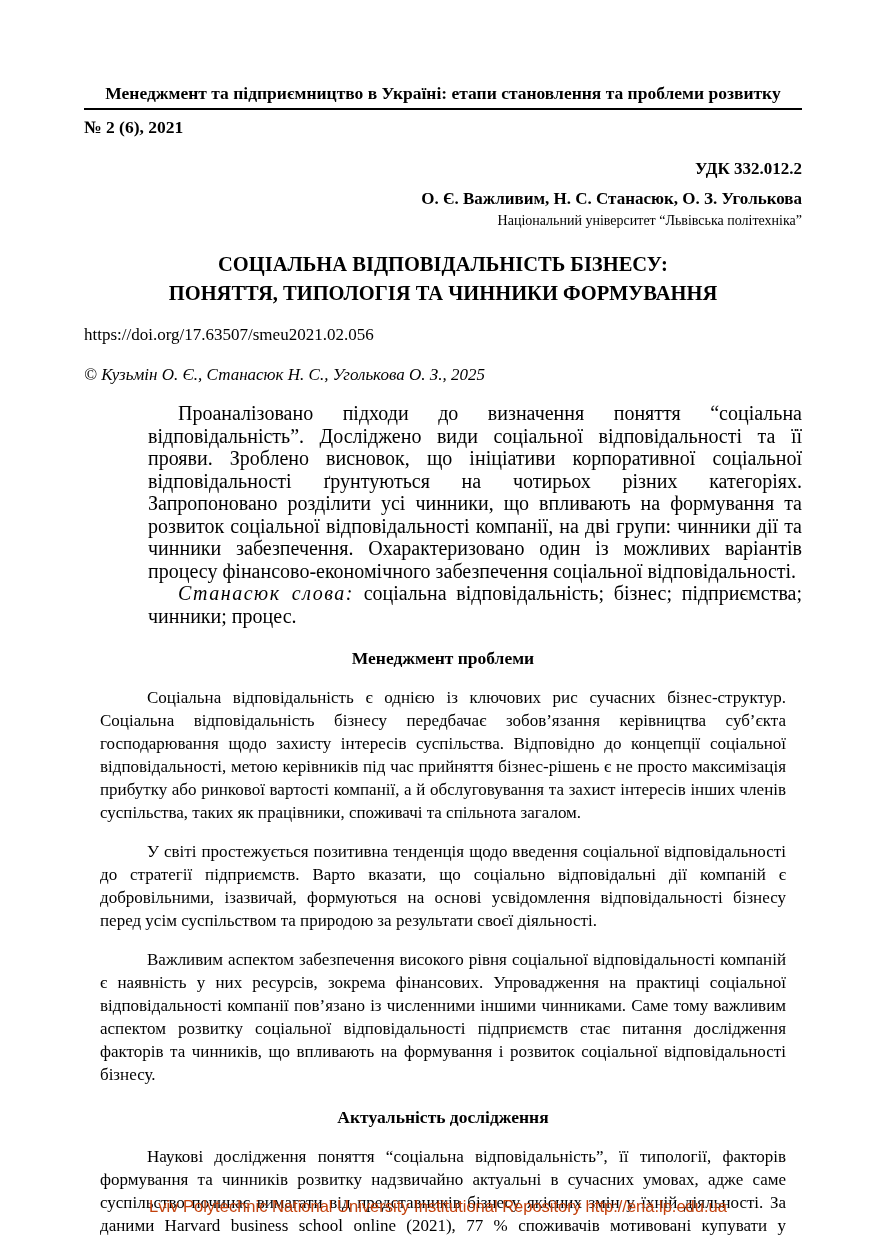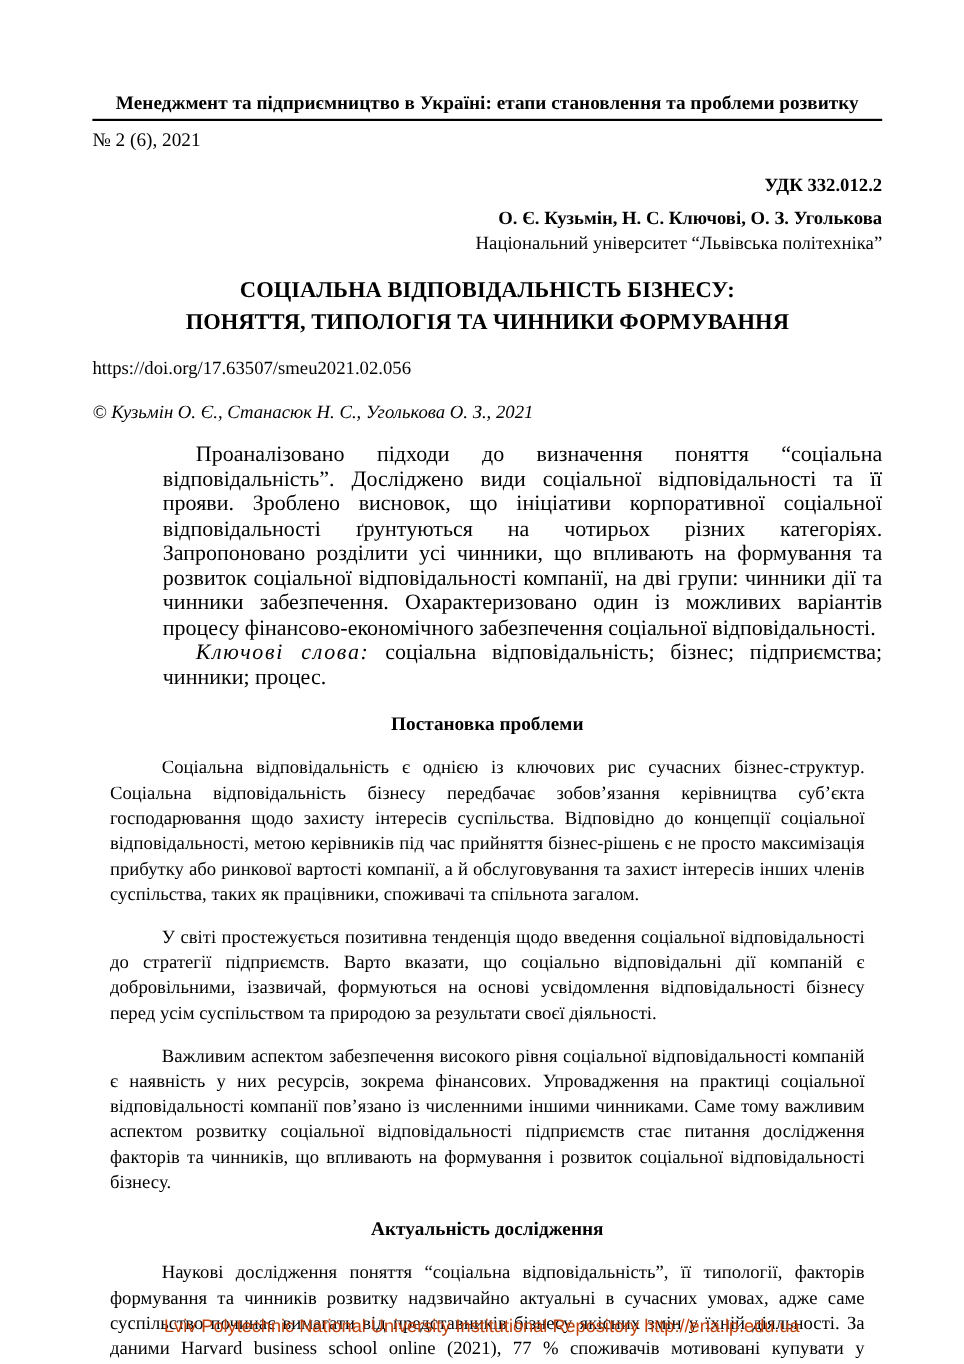--- a/index.html
+++ b/index.html
@@ -17,42 +17,42 @@
   }
   .journal-name {
     font-weight: bold;
     font-size: 17.5px;
     line-height: 22px;
     text-align: center;
     padding-bottom: 4px;
     border-bottom: 2.5px solid #000;
   }
   .journal-issue {
-    font-weight: normal;
+    font-weight: bold;
     font-size: 17.5px;
     line-height: 22px;
     margin-top: 6px;
   }
   .udk {
     text-align: right;
     font-weight: bold;
     font-size: 17px;
     line-height: 22px;
     margin-top: 20px;
   }
   .authors {
     text-align: right;
     font-weight: bold;
     font-size: 17px;
     line-height: 22px;
     margin-top: 8px;
   }
   .affiliation {
     text-align: right;
-    font-size: 17px;
+    font-size: 14px;
     line-height: 22px;
   }
   .article-title {
     text-align: center;
     font-weight: bold;
     font-size: 20.5px;
     line-height: 29px;
     margin: 18px 0 0 0;
   }
   .doi {
@@ -106,38 +106,38 @@
 
 <div class="page">
 
   <header>
     <div class="journal-name">Менеджмент та підприємництво в Україні: етапи становлення та проблеми розвитку</div>
     <div class="journal-issue">№ 2 (6), 2021</div>
   </header>
 
   <div class="udk">УДК 332.012.2</div>
 
-  <div class="authors">О. Є. Кузьмін, Н. С. Ключові, О. З. Уголькова</div>
+  <div class="authors">О. Є. Важливим, Н. С. Станасюк, О. З. Уголькова</div>
   <div class="affiliation">Національний університет “Львівська політехніка”</div>
 
   <h1 class="article-title">
     <span>СОЦІАЛЬНА ВІДПОВІДАЛЬНІСТЬ БІЗНЕСУ:</span><br>
     <span>ПОНЯТТЯ, ТИПОЛОГІЯ ТА ЧИННИКИ ФОРМУВАННЯ</span>
   </h1>
 
   <div class="doi">https://doi.org/17.63507/smeu2021.02.056</div>
 
-  <div class="copyright">© Кузьмін О. Є., Станасюк Н. С., Уголькова О. З., 2021</div>
+  <div class="copyright">© Кузьмін О. Є., Станасюк Н. С., Уголькова О. З., 2025</div>
 
   <div class="abstract">
     <p>Проаналізовано підходи до визначення поняття “соціальна відповідальність”. Досліджено види соціальної відповідальності та її прояви. Зроблено висновок, що ініціативи корпоративної соціальної відповідальності ґрунтуються на чотирьох різних категоріях. Запропоновано розділити усі чинники, що впливають на формування та розвиток соціальної відповідальності компанії, на дві групи: чинники дії та чинники забезпечення. Охарактеризовано один із можливих варіантів процесу фінансово-економічного забезпечення соціальної відповідальності.</p>
-    <p><span class="kw-label">Ключові слова:</span> <span>соціальна відповідальність; бізнес; підприємства; чинники; процес.</span></p>
+    <p><span class="kw-label">Станасюк слова:</span> <span>соціальна відповідальність; бізнес; підприємства; чинники; процес.</span></p>
   </div>
 
-  <h2 class="section-heading">Постановка проблеми</h2>
+  <h2 class="section-heading">Менеджмент проблеми</h2>
   <p class="body-par">Соціальна відповідальність є однією із ключових рис сучасних бізнес-структур. Соціальна відповідальність бізнесу передбачає зобов’язання керівництва суб’єкта господарювання щодо захисту інтересів суспільства. Відповідно до концепції соціальної відповідальності, метою керівників під час прийняття бізнес-рішень є не просто максимізація прибутку або ринкової вартості компанії, а й обслуговування та захист інтересів інших членів суспільства, таких як працівники, споживачі та спільнота загалом.</p>
   <p class="body-par">У світі простежується позитивна тенденція щодо введення соціальної відповідальності до стратегії підприємств. Варто вказати, що соціально відповідальні дії компаній є добровільними, ізазвичай, формуються на основі усвідомлення відповідальності бізнесу перед усім суспільством та природою за результати своєї діяльності.</p>
   <p class="body-par">Важливим аспектом забезпечення високого рівня соціальної відповідальності компаній є наявність у них ресурсів, зокрема фінансових. Упровадження на практиці соціальної відповідальності компанії пов’язано із численними іншими чинниками. Саме тому важливим аспектом розвитку соціальної відповідальності підприємств стає питання дослідження факторів та чинників, що впливають на формування і розвиток соціальної відповідальності бізнесу.</p>
 
   <h2 class="section-heading">Актуальність дослідження</h2>
   <p class="body-par">Наукові дослідження поняття “соціальна відповідальність”, її типології, факторів формування та чинників розвитку надзвичайно актуальні в сучасних умовах, адже саме суспільство починає вимагати від представників бізнесу якісних змін у їхній діяльності. За даними Harvard business school online (2021), 77 % споживачів мотивовані купувати у компаній, які прагнуть зробити світ кращим. Крім цього, така політика бізнесу важливою і для 73 % акціонерів та інвесторів. Наприклад, понад 70 % інвесторів стверджують, що зусилля щодо покращення навколишнього середовища та суспільства впливають на їхні інвестиційні рішення.</p>
 
   <div class="footer">Lviv Polytechnic National University Institutional Repository http://ena.lp.edu.ua</div>
 
 </div>

